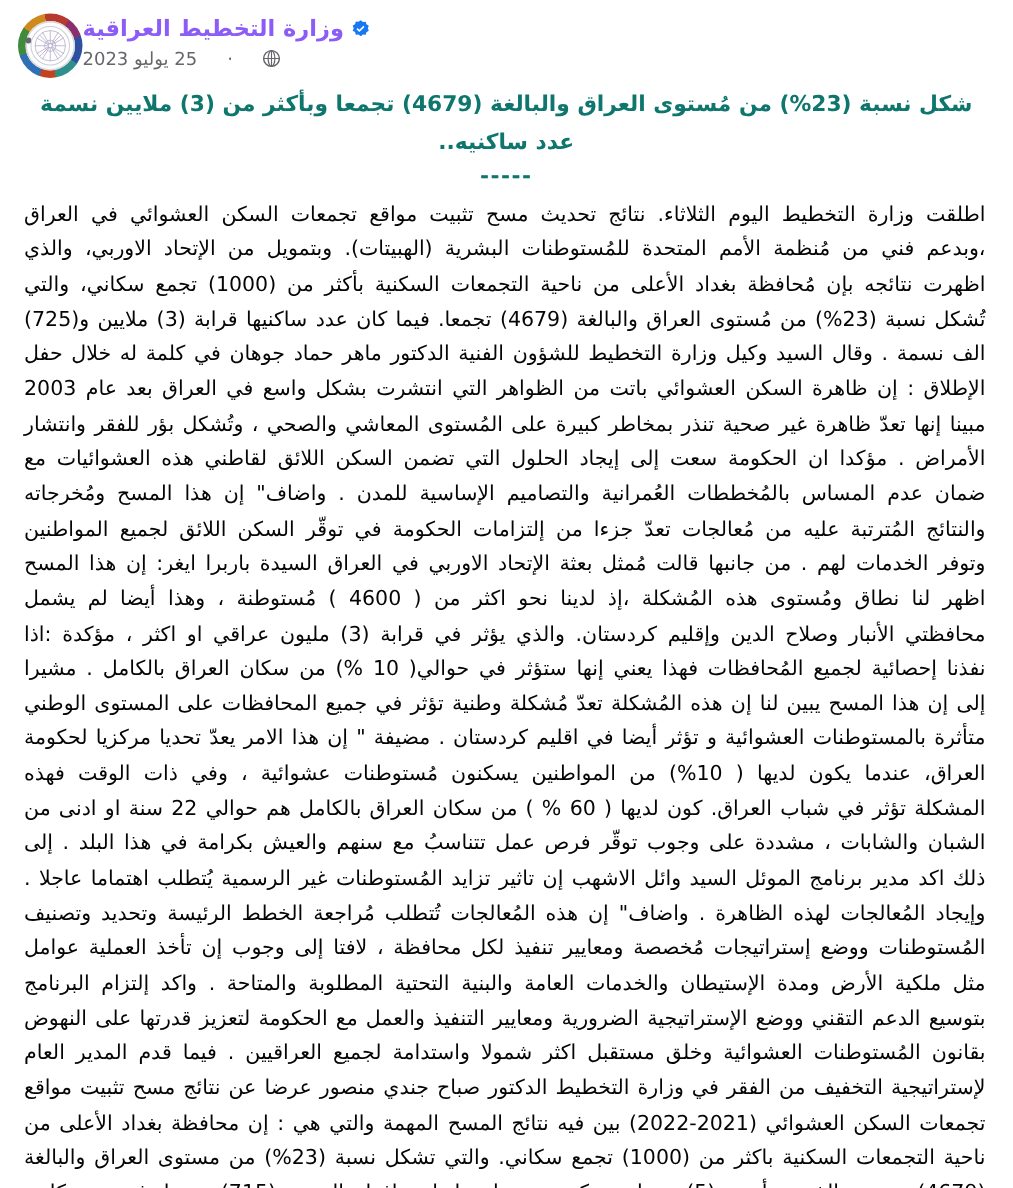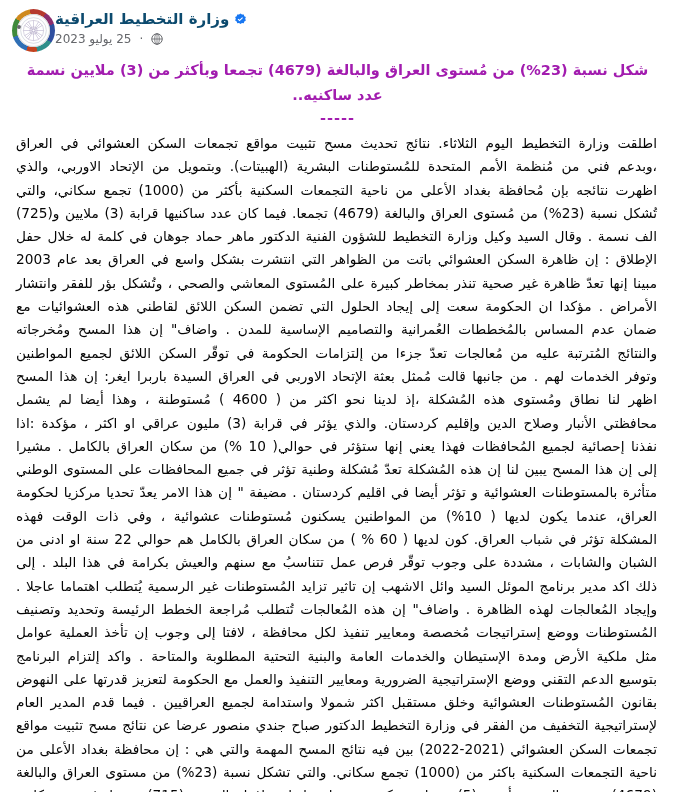--- a/index.html
+++ b/index.html
@@ -86,37 +86,37 @@
     display: flex;
     flex-direction: row-reverse;
     align-items: center;
     gap: 5px;
   }
 
   .page-name {
     font-family: "DejaVu Sans", "Liberation Sans", sans-serif;
     font-size: 15px;
     font-weight: bold;
-    color: #0c4a6e;
+    color: #8b5cf6;
     line-height: 19px;
     white-space: nowrap;
   }
 
   .verified-badge {
     width: 13px;
     height: 13px;
     display: inline-block;
     line-height: 0;
   }
 
   .meta-row {
     display: flex;
     flex-direction: row-reverse;
     align-items: center;
-    gap: 8px;
+    gap: 20px;
     margin-top: 2px;
   }
   .post-date {
     font-size: 12px;
     color: #65676b;
     line-height: 16px;
     direction: rtl;
     white-space: nowrap;
   }
   .dot-sep {
@@ -153,21 +153,21 @@
     background: #65676b;
     display: block;
   }
 
   
   .post-title {
     direction: rtl;
     text-align: center;
     font-size: 14.5px;
     font-weight: bold;
-    color: #a21caf;
+    color: #0f766e;
     line-height: 25px;
     padding: 6px 16px 0 16px;
     box-sizing: border-box;
   }
   .post-title .tline { display: block; }
   .post-title .dashes {
     font-weight: bold;
     letter-spacing: 1px;
     display: block;
     line-height: 20px;

